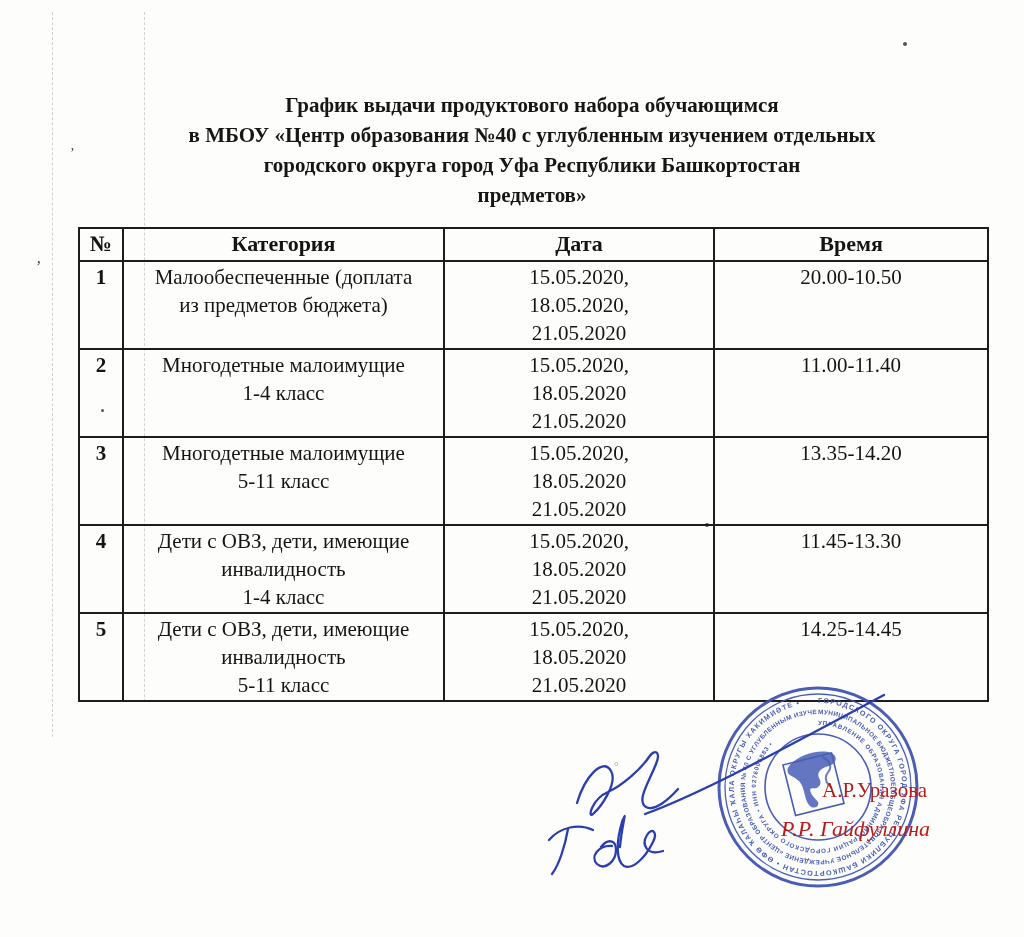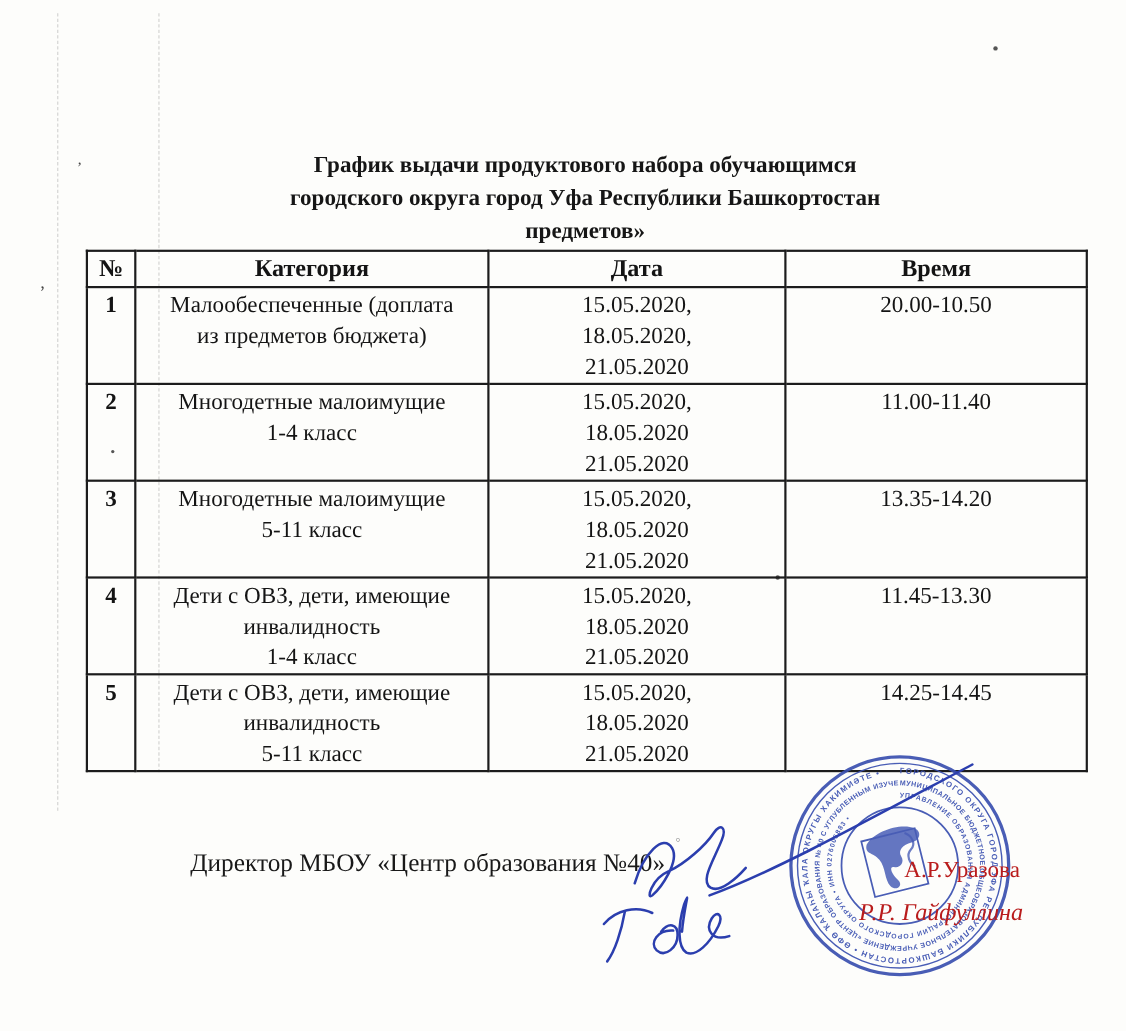--- a/index.html
+++ b/index.html
@@ -14,21 +14,20 @@
   
   .scan-line{position:absolute;width:0;border-left:1px dashed rgba(110,110,110,.30);}
   .speck{position:absolute;background:#555;border-radius:50%;}
   .mark{position:absolute;color:#444;font-size:14px;}
 
   
   #title{
     position:absolute;left:80px;top:90px;width:904px;
     text-align:center;font-weight:bold;font-size:21px;line-height:30px;
     color:#161616;
-    margin-top:44px;
   }
   #title span{display:block;}
 
   
   #schedule{
     position:absolute;left:78px;top:227px;
     border-collapse:collapse;table-layout:fixed;
     width:909px;
   }
   #schedule td,#schedule th{
@@ -63,20 +62,21 @@
   <div class="scan-line" style="left:144px;top:12px;height:690px;"></div>
   <div class="speck" style="left:903px;top:42px;width:4px;height:4px;"></div>
   <div class="mark" style="left:70px;top:138px;">‚</div>
   <div class="mark" style="left:36px;top:258px;font-size:16px;">’</div>
   <div class="speck" style="left:101px;top:409px;width:3px;height:3px;"></div>
   <div class="speck" style="left:705px;top:523px;width:4px;height:4px;"></div>
   <div class="mark" style="left:614px;top:760px;font-size:11px;color:#999;">°</div>
 
   <div id="title">
     <span>График выдачи продуктового набора обучающимся</span>
+    <span>в МБОУ «Центр образования №40 с углубленным изучением отдельных</span>
     <span>городского округа город Уфа Республики Башкортостан</span>
     <span>предметов»</span>
   </div>
 
   <table id="schedule">
     <colgroup>
       <col style="width:44px">
         <col style="width:321px">
         <col style="width:270px">
         <col style="width:274px">
@@ -156,21 +156,20 @@
       <td>
         <span>15.05.2020,</span>
         <span>18.05.2020</span>
         <span>21.05.2020</span>
       </td>
       <td>14.25-14.45</td>
     </tr>
   </tbody>
     </table>
 
-  <div class="sig-label" style="left:173px;top:772px;">Директор МБОУ «Центр образования №40»</div>
 
   <svg id="stamp" viewBox="0 0 210 210">
     <defs>
       <path id="ring-a" d="M 105,21 a 84,84 0 1,1 -0.01,0"></path>
       <path id="ring-b" d="M 105,32 a 73,73 0 1,1 -0.01,0"></path>
       <path id="ring-c" d="M 105,43 a 62,62 0 1,1 -0.01,0"></path>
     </defs>
     <g fill="none" stroke="#3a50b0">
       <circle cx="105" cy="105" r="99" stroke-width="3"></circle>
       <circle cx="105" cy="105" r="93" stroke-width="1.3"></circle>

